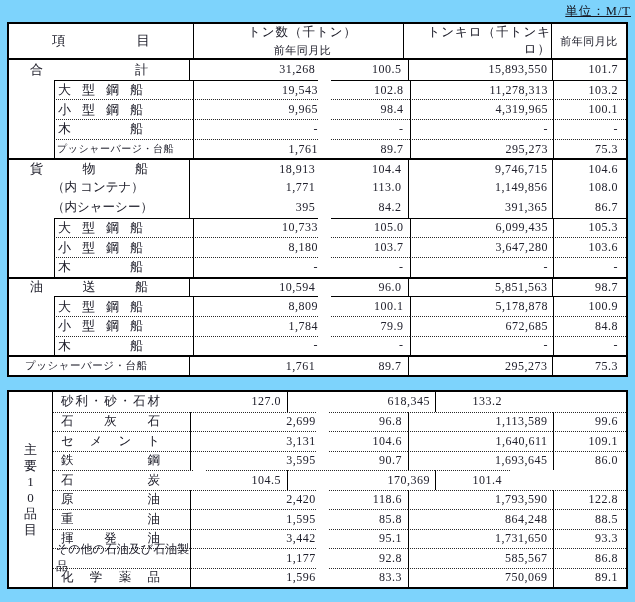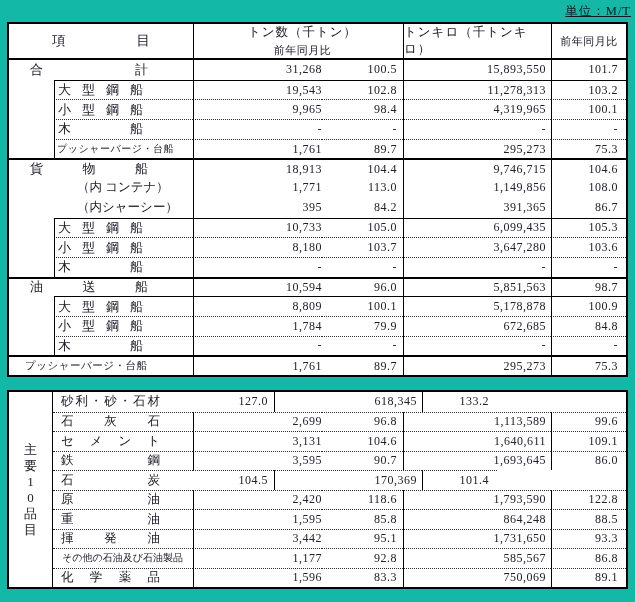--- a/index.html
+++ b/index.html
@@ -1,29 +1,29 @@
 <!DOCTYPE html>
 <html><head>
 <meta charset="utf-8">
 <style>
   html,body{margin:0;padding:0;background:#fff;}
-  .page{position:relative;width:635px;height:602px;background:#14b8a6;overflow:hidden;
+  .page{position:relative;width:635px;height:602px;background:#7dd3fc;overflow:hidden;
         font-family:"Liberation Serif","DejaVu Serif",serif;color:#20202c;}
   .unit{position:absolute;top:3px;right:4px;font-size:12.5px;letter-spacing:1px;
         text-decoration:underline;color:#15151f;}
   .tbl{position:absolute;left:7px;width:621px;border:2px solid #000;box-sizing:border-box;background:#fff;}
   #t1{top:22px;}
   #t2{top:390px;display:flex;}
   .hrow{display:flex;height:34px;border-bottom:2px solid #000;align-items:center;}
   .cell{box-sizing:border-box;height:100%;display:flex;align-items:center;}
   
   .c-item{width:184px;}
   .c-ton{width:129px;border-left:1.5px solid #000;justify-content:flex-end;}
-  .c-r1{width:81px;justify-content:flex-end;padding-right:6px;}
-  .c-tk{width:148px;border-left:1.5px solid #000;justify-content:flex-end;padding-right:5px;}
+  .c-r1{width:81px;justify-content:flex-end;padding-right:6px;margin-left:13px;}
+  .c-tk{width:148px;border-left:1.5px solid #000;justify-content:flex-end;padding-right:5px;text-align:right;}
   .c-r2{width:75px;border-left:1.5px solid #000;justify-content:flex-end;padding-right:8px;}
   .num{font-size:12px;letter-spacing:.5px;}
   
   .h-item{justify-content:space-between;padding:0 43px;font-size:13.5px;}
   .h-group{justify-content:space-between;padding:0 5px 0 13px;flex-direction:column;}
   .h-group .big{font-size:12.5px;letter-spacing:1px;}
   .small-h{font-size:11px;letter-spacing:.5px;}
   .h-center{justify-content:center;font-size:12.5px;letter-spacing:1px;}
   .h-center2{justify-content:center;}
   
@@ -33,25 +33,25 @@
   .sep-dot .bt{border-top:1px dotted #2a2a2a;}
   .sep-solid-part .bt{border-top:1.5px solid #000;}
   .strip{width:45px;height:100%;box-sizing:border-box;}
   .lbox{width:139px;height:100%;box-sizing:border-box;border-left:1.5px solid #000;
         display:flex;align-items:center;}
   .jl{display:flex;justify-content:space-between;font-size:13px;}
   .jl-main{margin-left:21px;width:118px;}
   .jl-sub{margin-left:3px;width:85px;}
   .jl-item2{margin-left:8px;width:99px;font-size:12.5px;}
   .plain{font-size:12.5px;}
-  .paren-l{margin-left:68px;}
+  .paren-l{margin-left:43px;}
   .tiny{font-size:10px;letter-spacing:.5px;}
   .mainsmall-l{margin-left:16px;font-size:10.5px;}
   .subsmall-l{margin-left:2px;}
-  .itemsmall-l{margin-left:9px;font-size:10px;letter-spacing:0;}
+  .itemsmall-l{margin-left:3px;font-size:12px;letter-spacing:0;}
   
   .side{width:44px;box-sizing:border-box;border-right:1.5px solid #000;
         display:flex;flex-direction:column;align-items:center;justify-content:center;}
   .side .vch{font-size:13px;line-height:16px;}
   .t2rows{display:flex;flex-direction:column;width:573px;}
   .c-item2{width:140px;}
 </style>
 </head>
 <body>
 

